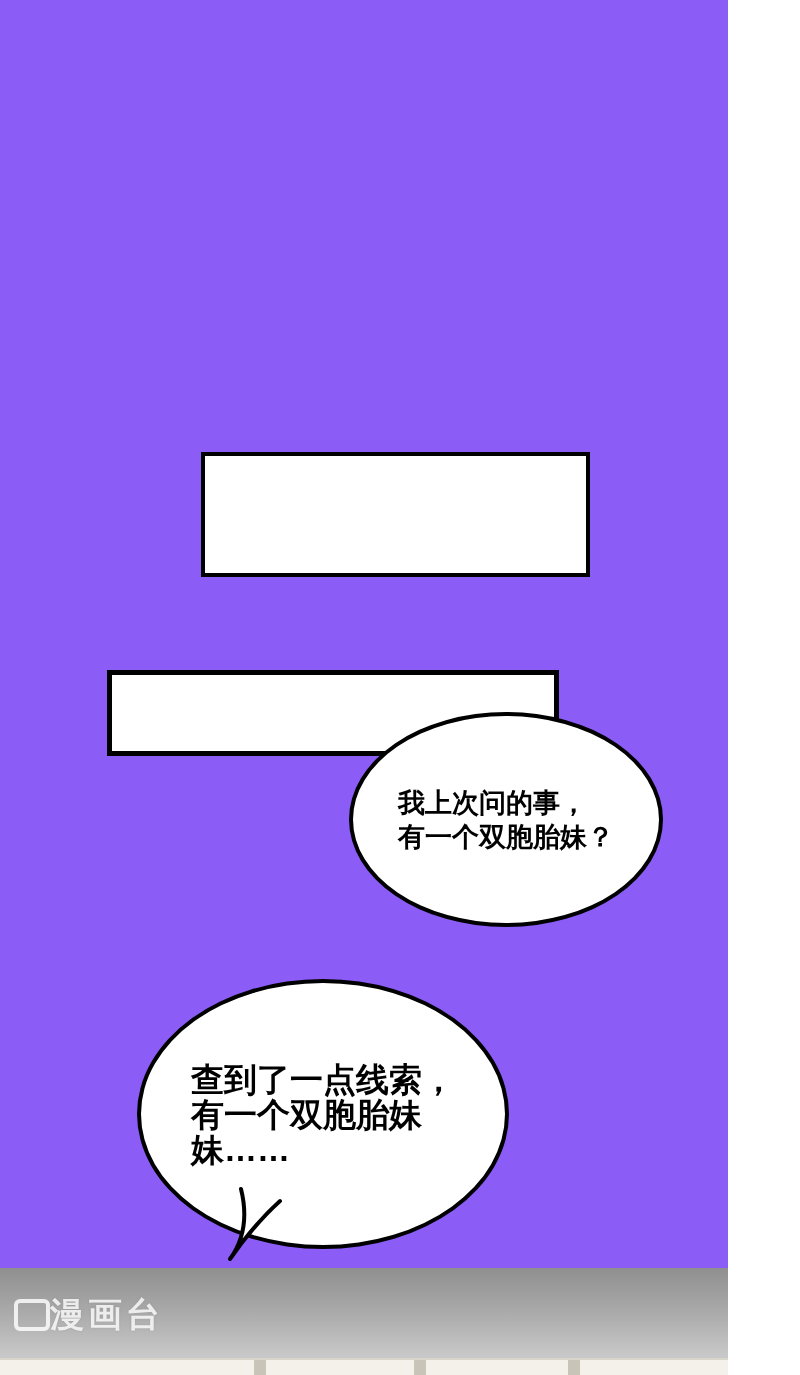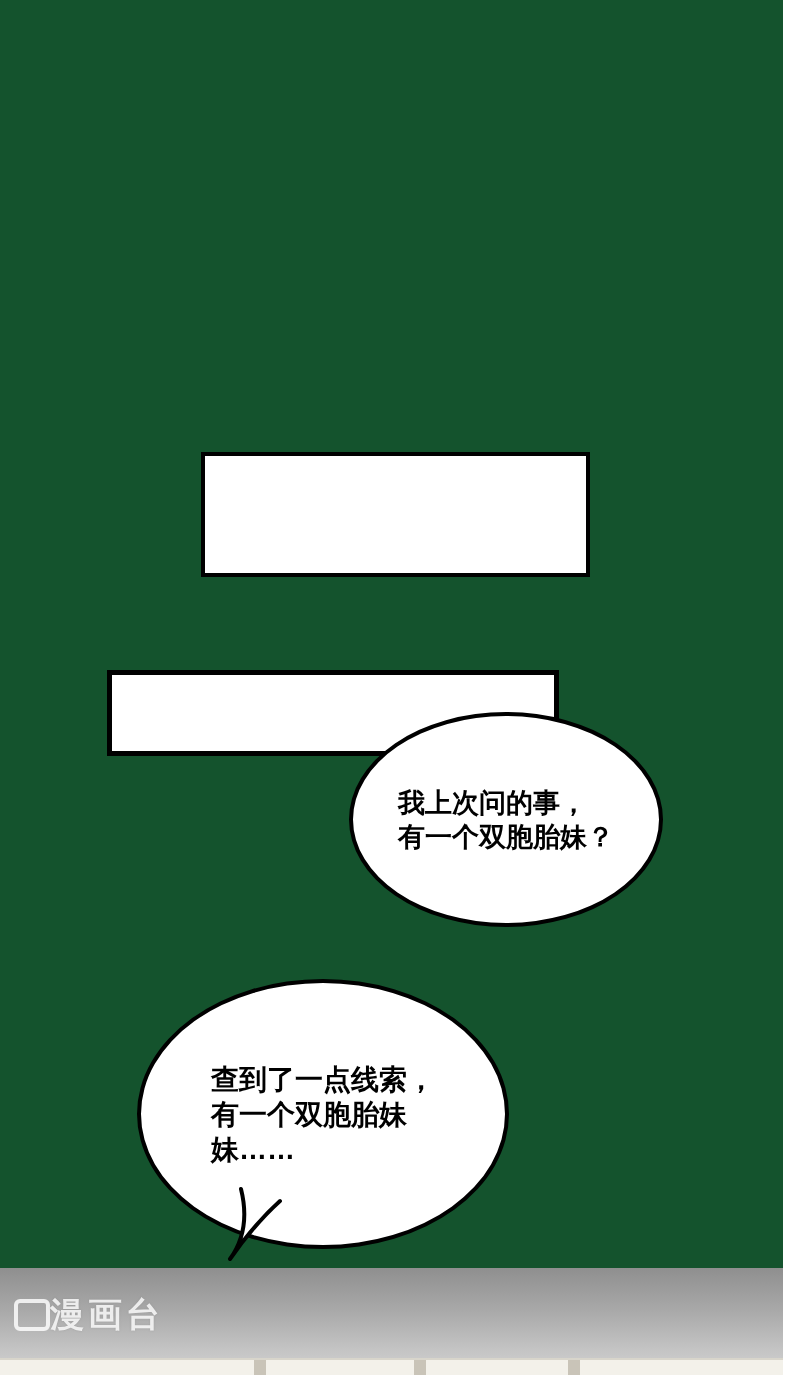--- a/index.html
+++ b/index.html
@@ -1,20 +1,20 @@
 <!DOCTYPE html>
 <html><head>
 <meta charset="utf-8">
 <style>
   html, body { margin: 0; padding: 0; background: #ffffff; }
   .page {
     position: relative;
-    width: 783px;
+    width: 728px;
     height: 1375px;
-    background: #14532d;
+    background: #8b5cf6;
     overflow: hidden;
     font-family: "Liberation Sans", "DejaVu Sans", sans-serif;
   }
 
   
   .caption-box {
     position: absolute;
     background: #ffffff;
     border: 4px solid #000000;
     box-sizing: border-box;
@@ -36,21 +36,21 @@
   .bubble1 { left: 349px; top: 712px; width: 314px; height: 215px; }
   .bubble2 { left: 137px; top: 979px; width: 372px; height: 270px; }
 
   .bubble-text {
     font-weight: bold;
     color: #000000;
     text-align: left;
     white-space: nowrap;
   }
   .bubble1 .bubble-text { font-size: 27px; line-height: 34px; }
-  .bubble2 .bubble-text { font-size: 28px; line-height: 35px; }
+  .bubble2 .bubble-text { font-size: 33px; line-height: 35px; }
 
   .bubble-tail {
     position: absolute;
     left: 210px;
     top: 1185px;
     width: 90px;
     height: 80px;
     pointer-events: none;
   }
 

